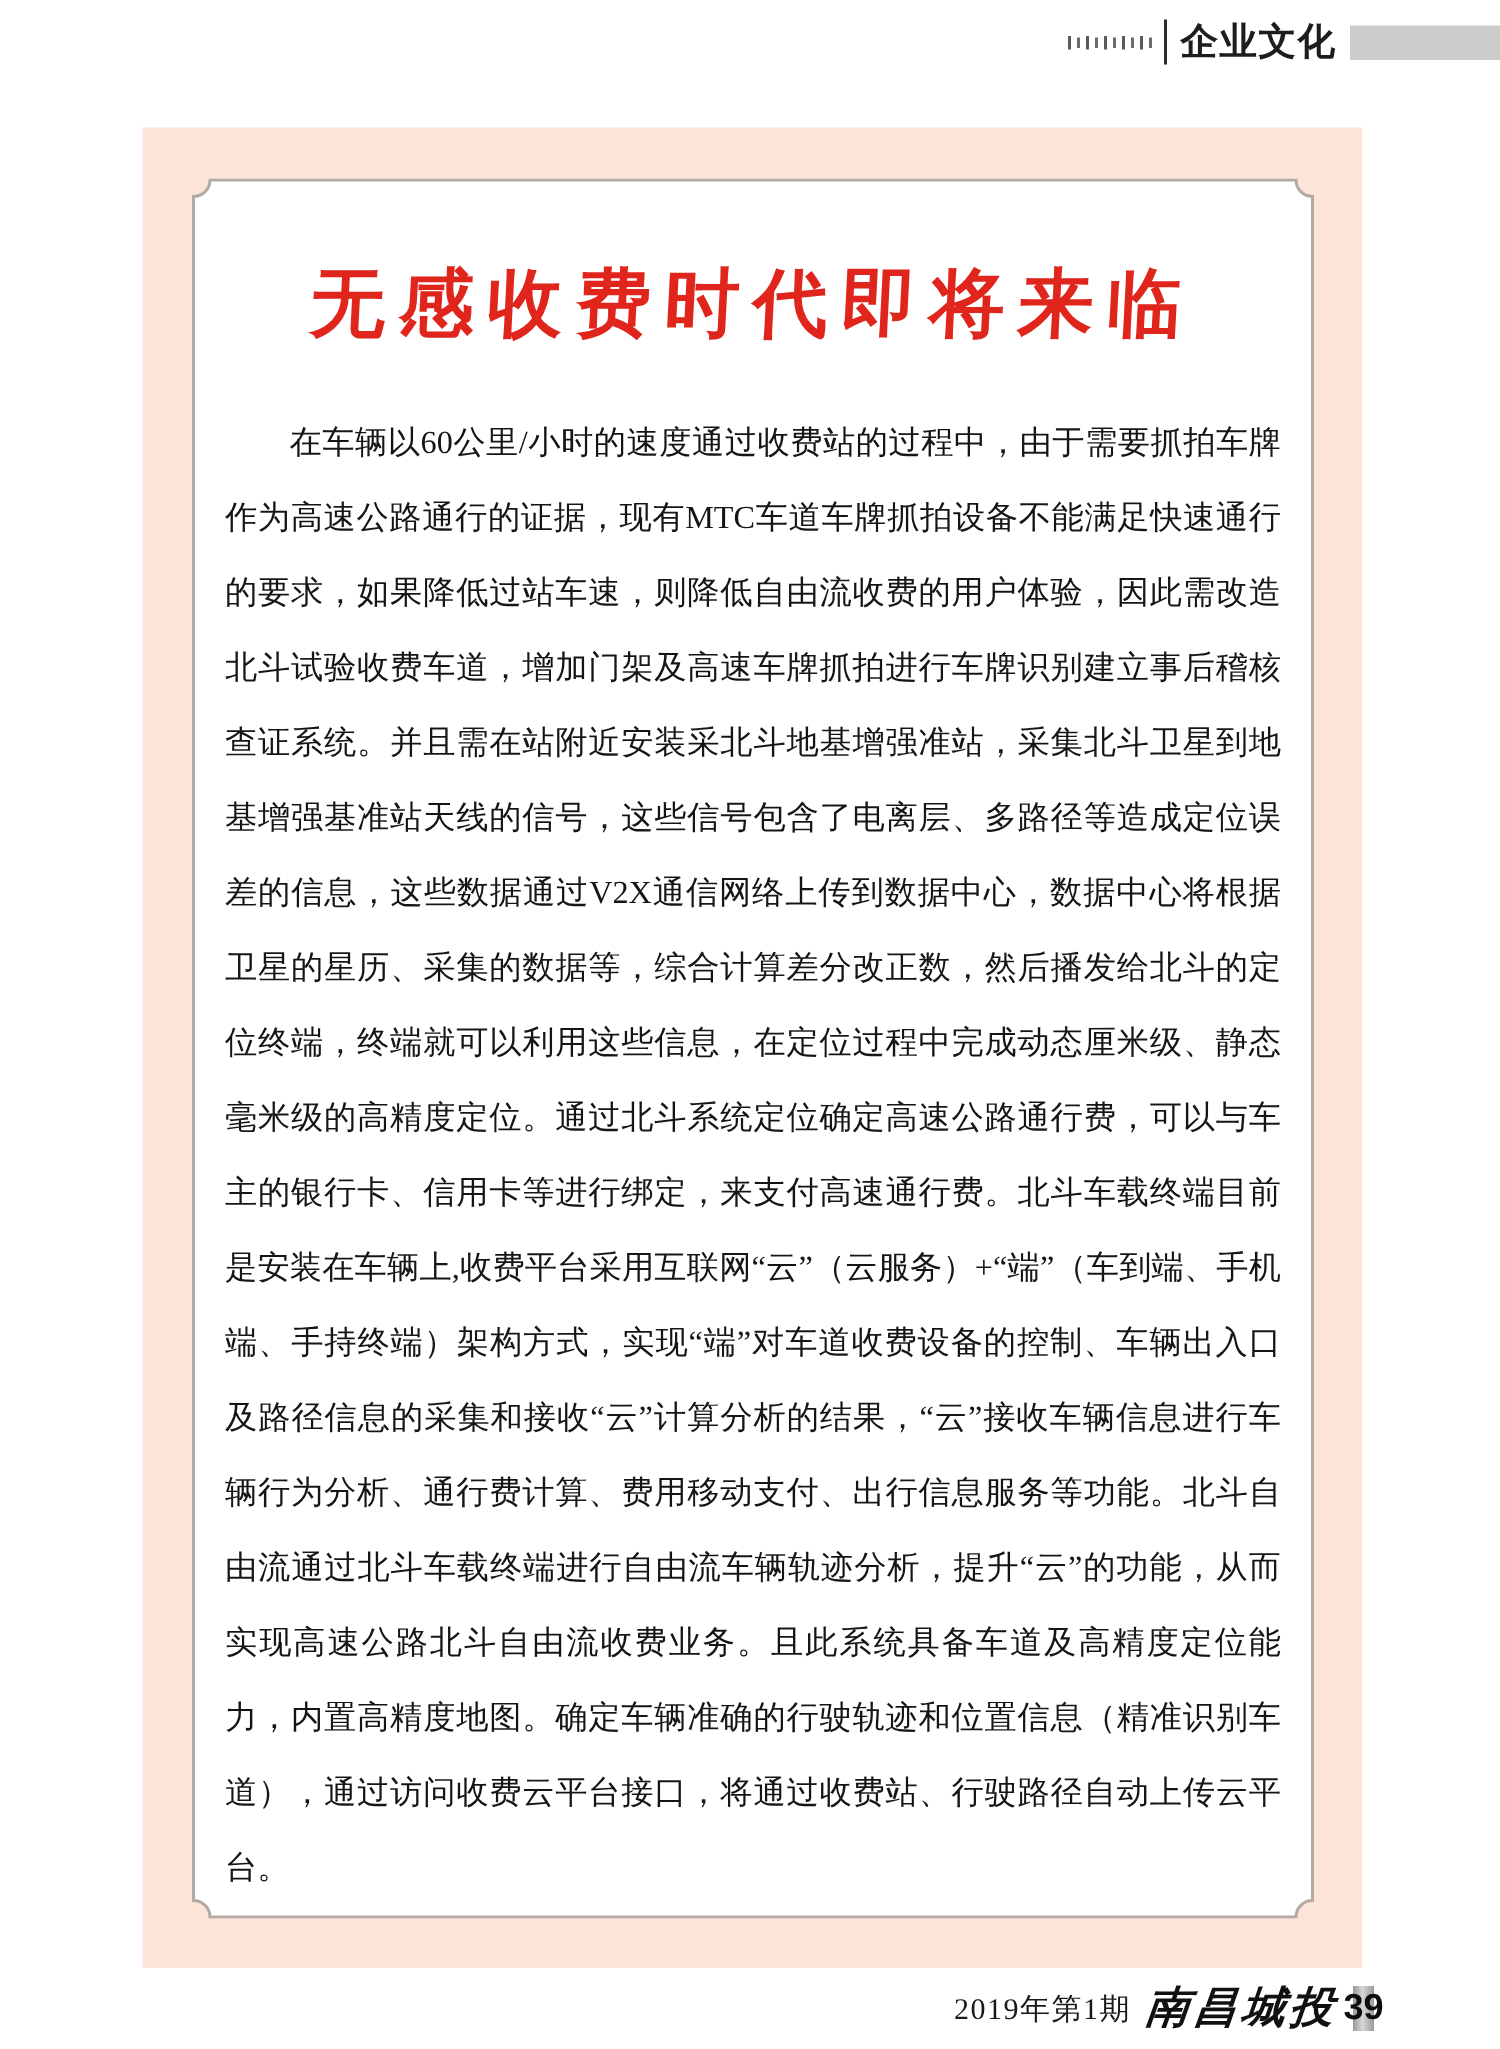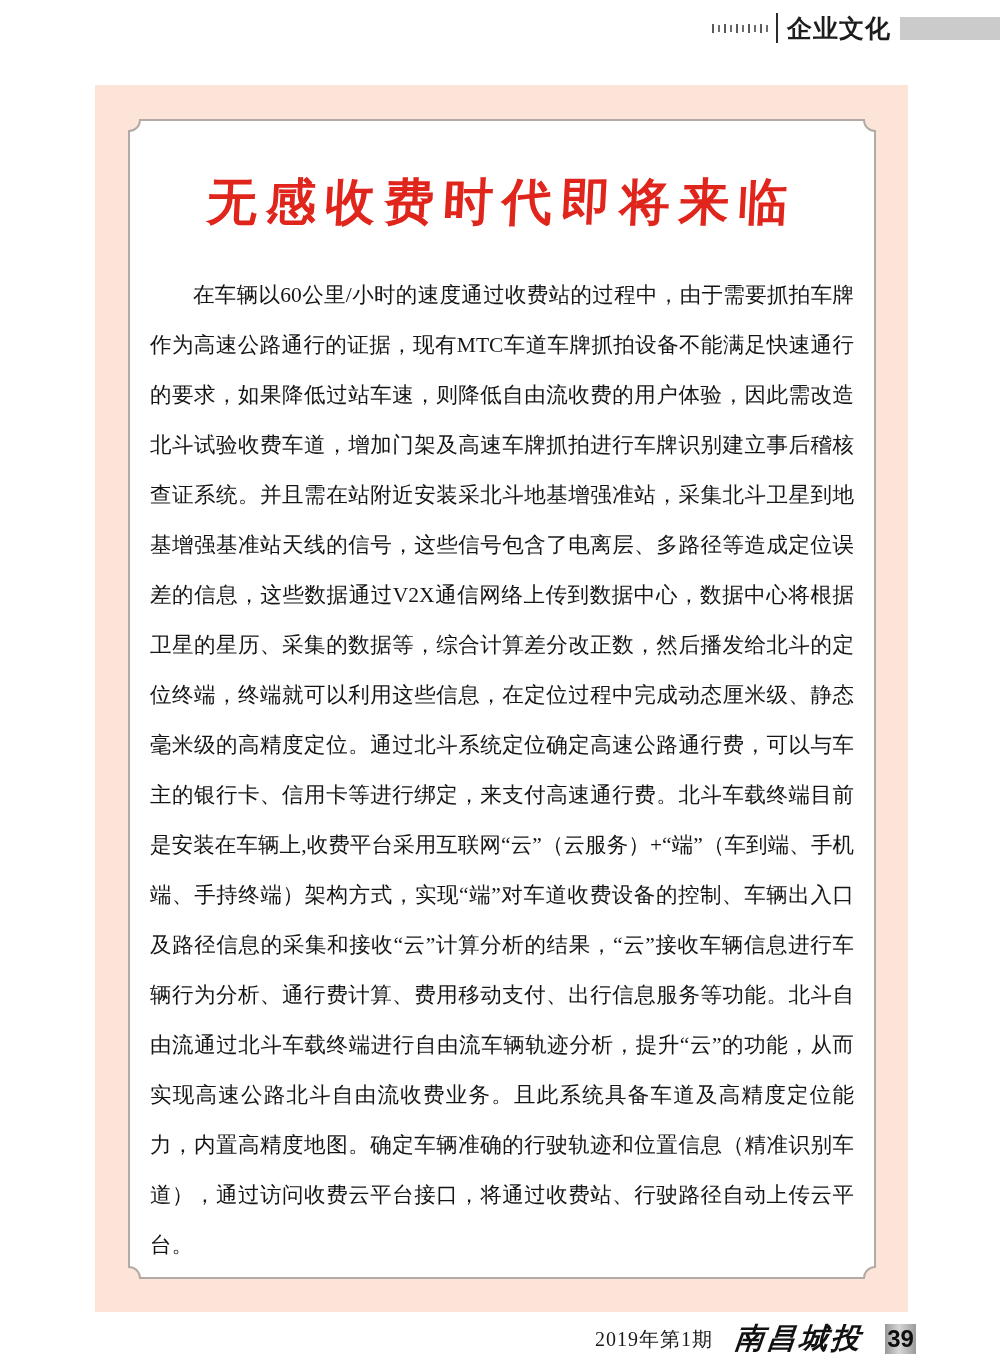--- a/index.html
+++ b/index.html
@@ -56,31 +56,31 @@
     font-size: 21.5px;
     line-height: 50px;
     color: #151515;
     text-align: justify;
   }
   .body-text p { margin: 0; text-indent: 2em; }
 
   
   .footer {
     position: absolute; right: 84px; bottom: 7px;
-    display: flex; align-items: center; gap: 12px;
+    display: flex; align-items: center;
   }
   .footer-issue { font-size: 20px; color: #1a1a1a; letter-spacing: 1px; }
   .footer-brand {
     font-size: 29px; font-weight: 700; font-style: italic;
     color: #111; margin: 0 10px 0 10px; letter-spacing: 3px;
     font-family: "DejaVu Serif", serif;
     transform: skewX(-6deg);
   }
   .page-box {
-    width: 31px; height: 30px;
+    width: 14px; height: 30px;
     display: flex; align-items: center; justify-content: center;
     background: linear-gradient(90deg, #989898, #d6d6d6 45%, #9a9a9a);
     color: #0e0e0e; font-size: 24px; font-weight: 700;
     font-family: "Liberation Sans", sans-serif;
   }
 </style>
 </head>
 <body>
 
 <div class="header">

